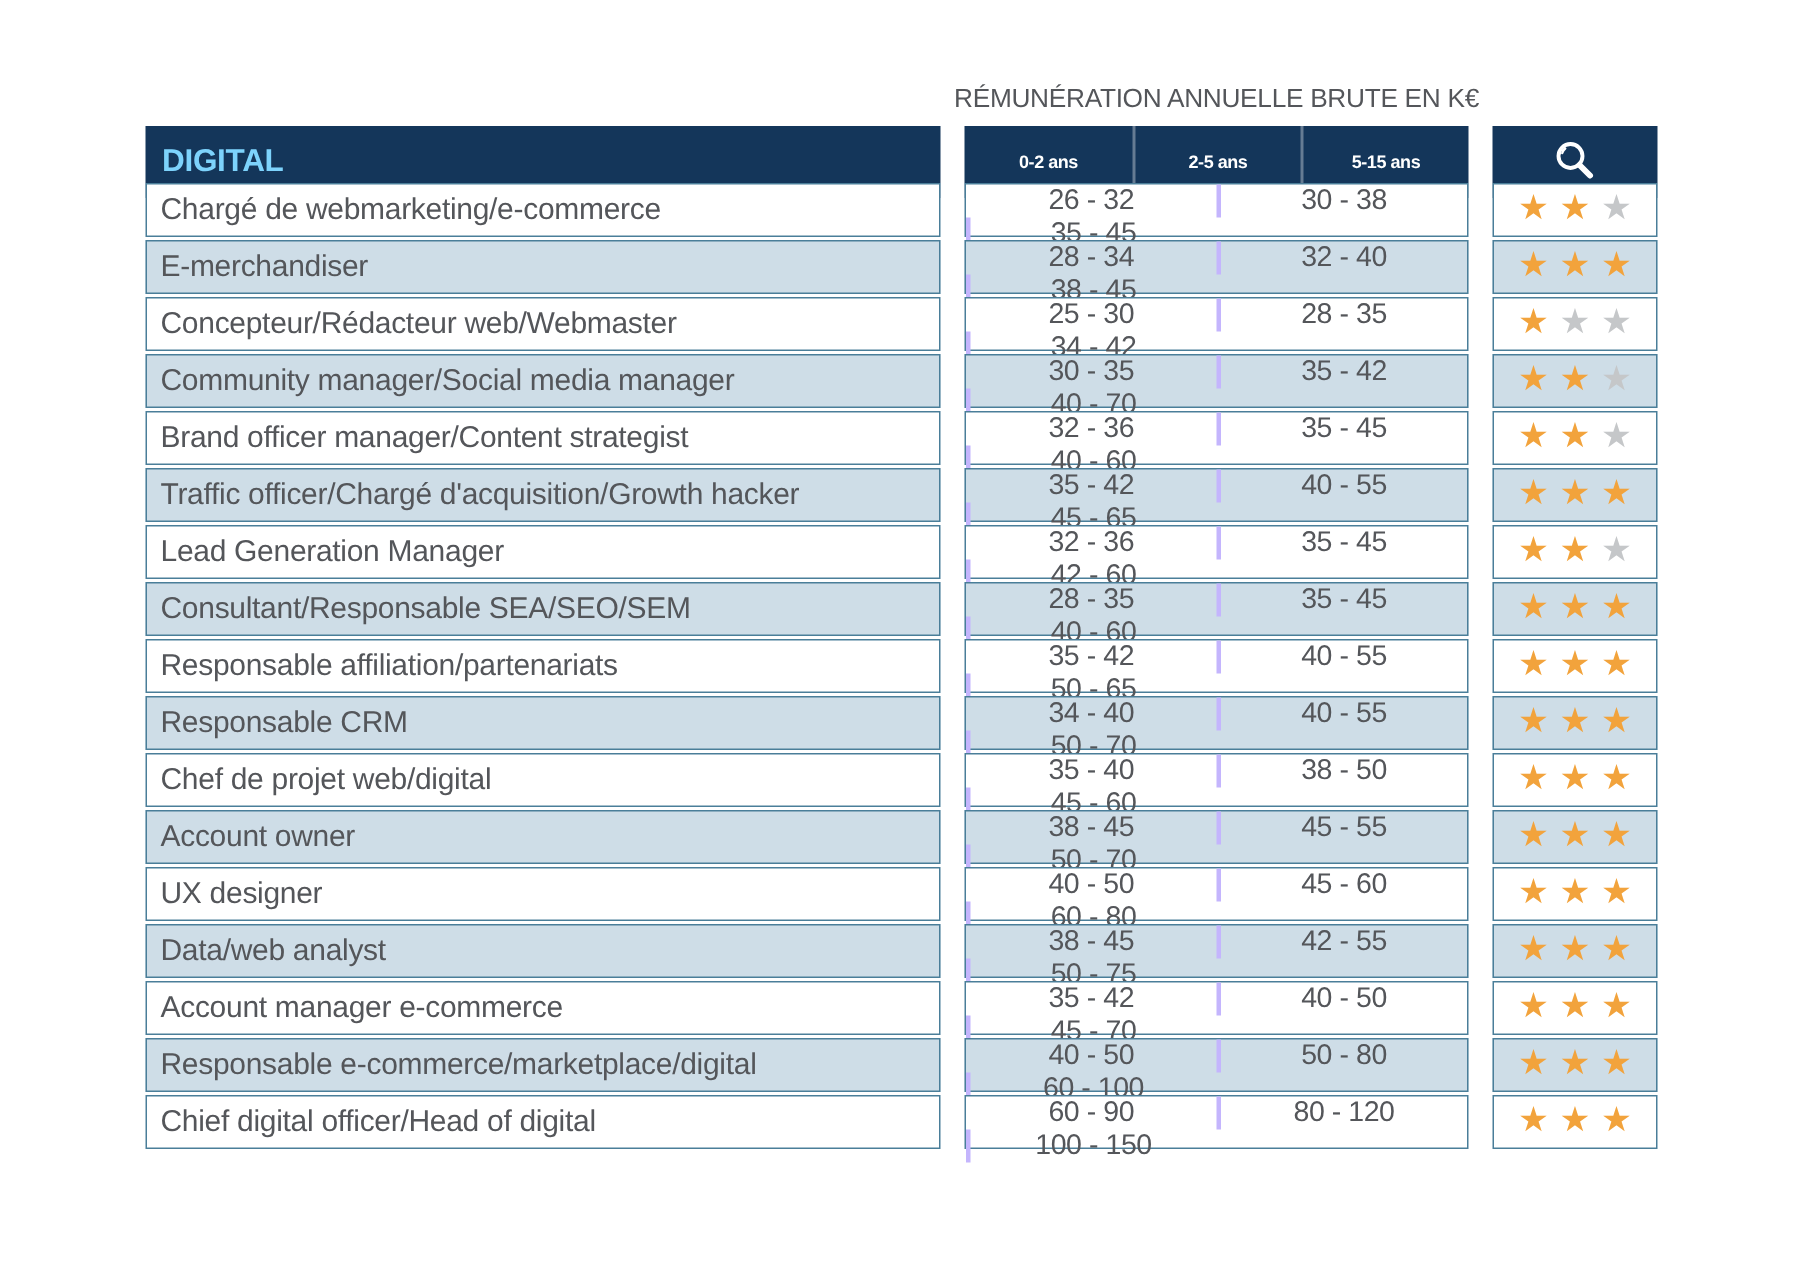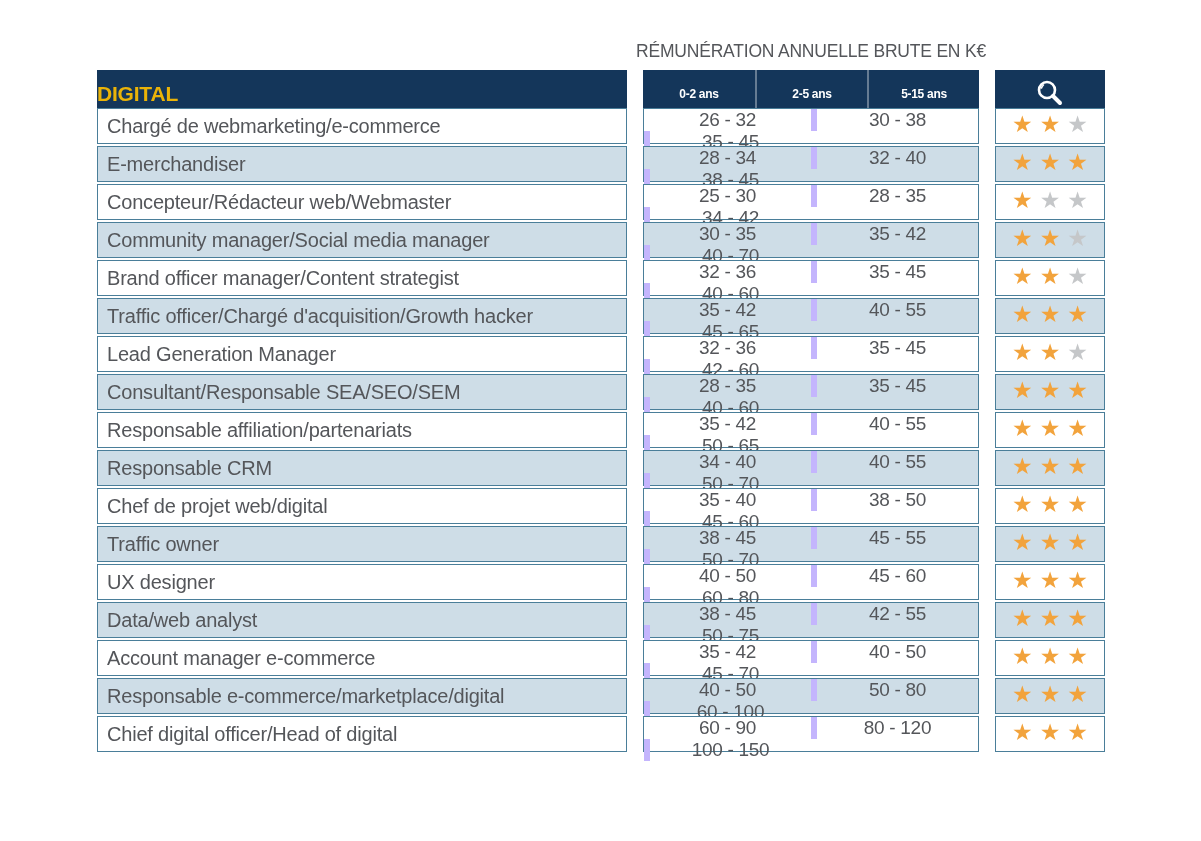--- a/index.html
+++ b/index.html
@@ -11,21 +11,21 @@
   .canvas {
     position: relative;
     width: 1201px;
     height: 841px;
     background: #ffffff;
     overflow: hidden;
   }
   .layout {
     position: absolute;
     left: 97px;
-    top: 32px;
+    top: 46px;
     display: grid;
     grid-template-columns: 530px 336px 110px;
     grid-auto-rows: 36px;
     column-gap: 16px;
     row-gap: 2px;
   }
   .title-row {
     grid-column: 2;
     height: 40px;
     display: flex;
@@ -41,24 +41,25 @@
   }
   .hdr {
     background: #14365a;
     height: 48px;
     display: flex;
     align-items: center;
     box-sizing: border-box;
   }
   .hdr-category {
     grid-column: 1;
-    color: #eab308;
+    color: #7dd3fc;
     font-size: 21px;
     font-weight: bold;
     letter-spacing: -0.2px;
+    padding-left: 11px;
   }
   .hdr-exp {
     grid-column: 2;
     display: grid;
     grid-template-columns: 1fr 1fr 1fr;
     align-items: stretch;
     padding: 0;
   }
   .hdr-exp .exp-cell {
     display: flex;
@@ -101,21 +102,21 @@
   }
   .num-cell .num {
     display: flex;
     align-items: center;
     justify-content: center;
     font-size: 19px;
     letter-spacing: -0.3px;
     white-space: nowrap;
   }
   .num-cell .num + .num {
-    border-left: 6px solid #c4b5fd;
+    border-left: 3px solid #c4b5fd;
   }
   .star-cell {
     grid-column: 3;
     justify-content: center;
   }
   .star {
     font-size: 23px;
     line-height: 1;
     margin: 0 3.5px;
     padding-bottom: 3px;
@@ -273,21 +274,21 @@
     <div class="num">35 - 40</div>
     <div class="num">38 - 50</div>
     <div class="num">45 - 60</div>
   </div>
   <div class="cell star-cell">
         <span class="star on">★</span>
         <span class="star on">★</span>
         <span class="star on">★</span>
       </div>
 
-  <div class="cell job-cell alt">Traffic owner</div>
+  <div class="cell job-cell alt">Account owner</div>
   <div class="cell num-cell alt">
     <div class="num">38 - 45</div>
     <div class="num">45 - 55</div>
     <div class="num">50 - 70</div>
   </div>
   <div class="cell star-cell alt">
         <span class="star on">★</span>
         <span class="star on">★</span>
         <span class="star on">★</span>
       </div>

